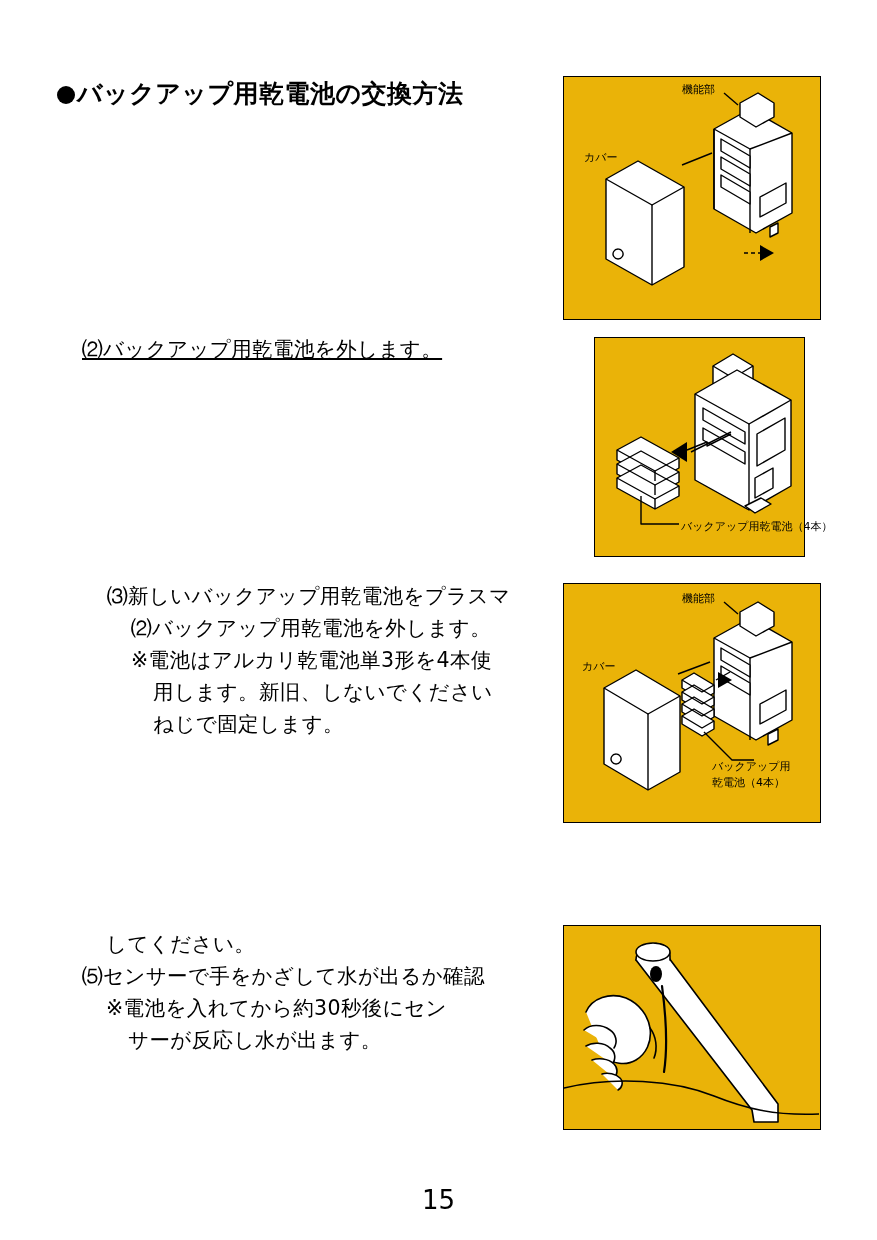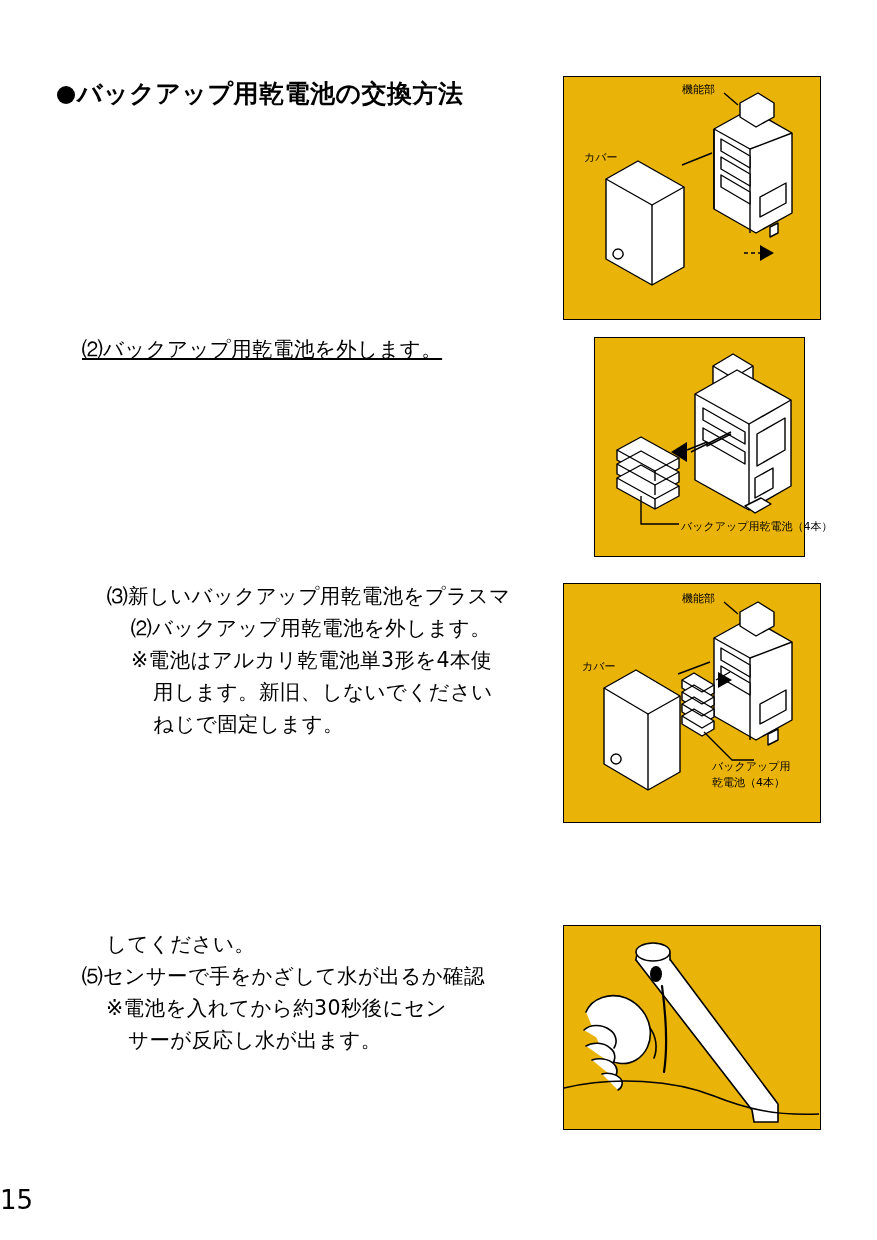--- a/index.html
+++ b/index.html
@@ -72,20 +72,21 @@
   .fig1 { left: 563px; top: 76px;  width: 258px; height: 244px; }
   .fig2 { left: 546px; top: 337px; width: 211px; height: 220px; margin-left: 48px; }
   .fig3 { left: 563px; top: 583px; width: 258px; height: 240px; }
   .fig4 { left: 563px; top: 925px; width: 258px; height: 205px; }
 
   
   .pageno {
     position: absolute;
     left: 0; right: 0;
     top: 1185px;
+    text-align: center;
     font-size: 26px;
   }
 </style>
 </head>
 <body>
 
 <div class="page">
 
   <div class="heading">
     <span class="bullet"></span><span>バックアップ用乾電池の交換方法</span>

